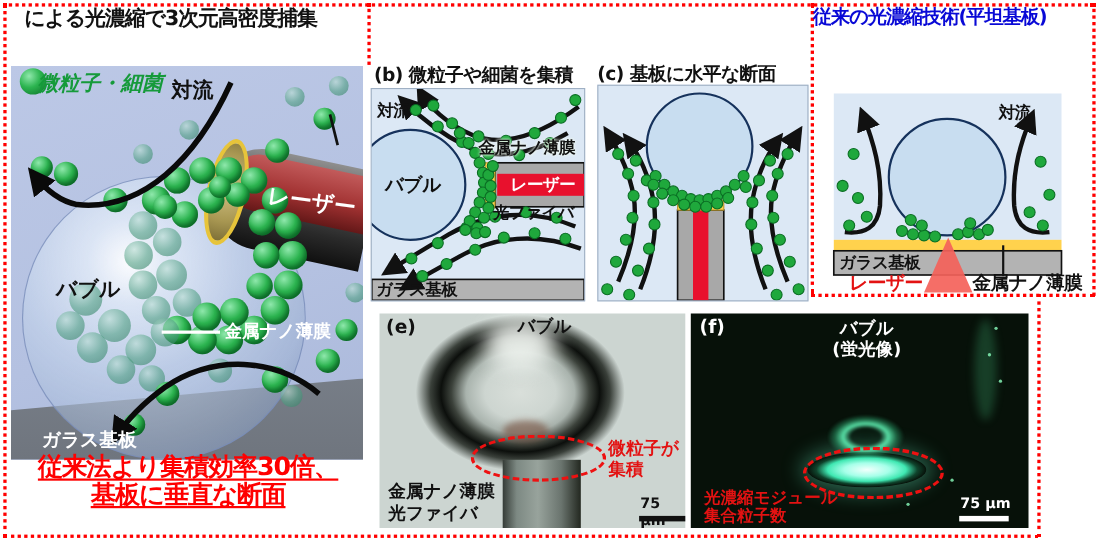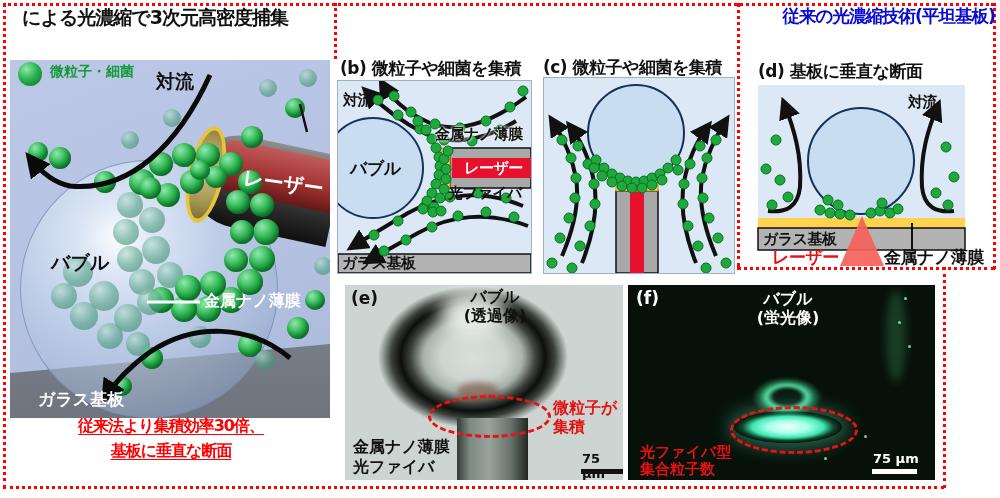--- a/index.html
+++ b/index.html
@@ -9,21 +9,21 @@
   
   .dot-h{position:absolute;height:0;border-top:3px dotted var(--border-red,#f00);}
   .dot-v{position:absolute;width:0;border-left:3px dotted var(--border-red,#f00);}
   
   #a-title{left:6px;top:4px;width:328px;font-size:19px;line-height:26px;color:#111;letter-spacing:-1px;}
   #a-title .hl{color:var(--header-red);}
   #a-title .l2{padding-left:16px;}
   #mid-header{left:336px;top:3px;width:400px;text-align:center;color:var(--header-red);}
   #mid-header .l1{font-size:18.5px;line-height:26px;letter-spacing:-1px;}
   #mid-header .l2{font-size:18px;text-decoration:underline;text-underline-offset:3px;}
-  #right-header{left:739px;top:4px;width:256px;text-align:right;color:var(--header-blue);}
+  #right-header{left:739px;top:4px;width:256px;text-align:left;color:var(--header-blue);}
   #right-header .l1{font-size:17.5px;line-height:25px;letter-spacing:-1px;}
   #right-header .l2{font-size:17px;text-decoration:underline;text-underline-offset:3px;}
   .panel-label{position:absolute;font-size:17px;color:#111;letter-spacing:-0.5px;}
   
   #a-art{left:10px;top:60px;width:320px;height:358px;overflow:hidden;
          background:linear-gradient(160deg,#bcc8e6 0%,#b4c1e1 60%,#aab8da 100%);}
   #a-floor{left:0;bottom:0;width:320px;height:358px;
            clip-path:polygon(0px 313px,320px 284px,320px 358px,0px 358px);
            background:linear-gradient(180deg,#9aa1ab 0%,#7e858f 60%,#6f757e 100%);}
   #a-bubble{left:10px;top:100px;width:256px;height:256px;border-radius:50%;
@@ -59,21 +59,21 @@
       background:radial-gradient(closest-side,rgba(12,40,26,.15) 0%,rgba(12,40,26,.3) 38%,rgba(92,232,172,.95) 58%,rgba(40,150,100,.55) 80%,rgba(0,0,0,0) 100%);}
   #f-pool{left:106px;top:126px;width:108px;height:32px;border-radius:50%;
       background:radial-gradient(closest-side,#f2fffc 0%,#a6ffe9 38%,#3fe8b2 66%,rgba(25,130,88,.45) 85%,rgba(0,0,0,0) 100%);
       box-shadow:0 0 18px 6px rgba(110,255,205,.35);}
   .f-dot{position:absolute;width:3px;height:3px;border-radius:50%;background:rgba(140,255,190,.8);}
   .scale{position:absolute;font-size:13px;letter-spacing:0;}
   .scalebar{position:absolute;height:5px;}
   .wtext{color:#fff;}
   .rtext{color:#e31212;}
   #a-caption{left:10px;top:413px;width:322px;text-align:center;color:var(--header-red);
-      font-size:16px;line-height:25px;letter-spacing:-1px;}
+      font-size:23px;line-height:25px;letter-spacing:-1px;}
   #a-caption div{text-decoration:underline;text-underline-offset:3px;}
 </style>
 </head>
 <body>
 
 <div id="figure" style="--border-red: #ff0000; --header-red: #ff0000; --header-blue: #0909d6; --particle-green: #1fa83c; --particle-edge: #0b6e24; --laser-red: #e8112d; --film-yellow: #ffd24d; --glass-gray: #b3b3b3; --panel-blue: #dce8f5; --bubble-fill: #c8ddf0; --bubble-stroke: #16325c; --fluor-green: #46e6a8;">
 
   <div class="dot-h" style="left:3px;top:3px;width:991px;"></div>
   <div class="dot-v" style="left:3px;top:3px;height:486px;"></div>
   <div class="dot-h" style="left:3px;top:486px;width:941px;"></div>
@@ -163,21 +163,21 @@
         <marker id="aha" viewBox="0 0 10 10" refX="7" refY="5" markerWidth="5" markerHeight="5" orient="auto-start-reverse">
           <path d="M0,0 L10,5 L0,10 z" fill="#0a0a0a"></path>
         </marker>
       </defs>
       <path d="M 200,15 C 168,85 120,132 60,126 C 44,123 31,112 20,98" fill="none" stroke="#0a0a0a" stroke-width="5" marker-end="url(#aha)"></path>
       <path d="M 280,298 C 240,265 185,262 140,292 C 122,305 105,322 95,338" fill="none" stroke="#0a0a0a" stroke-width="5" marker-end="url(#aha)"></path>
       <line x1="290" y1="44" x2="297" y2="72" stroke="#111" stroke-width="2.5"></line>
       <line x1="137" y1="242" x2="190" y2="242" stroke="#fff" stroke-width="3"></line>
     </svg>
     <div class="a-label" style="left:8px;top:2px;width:24px;height:24px;border-radius:50%;background:radial-gradient(circle at 35% 30%,#8fe8ac,#2cb450 45%,#0a6d26);"></div>
-    <div class="a-label" style="left:40px;top:3px;font-size:14px;color:#159a3a;">微粒子・細菌</div>
+    <div class="a-label" style="left:24px;top:3px;font-size:19px;color:#159a3a;font-style:italic;">微粒子・細菌</div>
     <div class="a-label" style="left:146px;top:9px;font-size:19px;">対流</div>
     <div class="a-label" style="left:41px;top:190px;font-size:19px;">バブル</div>
     <div class="a-label wtext" style="left:233px;top:110px;font-size:20px;transform:rotate(8deg);">レーザー</div>
     <div class="a-label wtext" style="left:194px;top:231px;font-size:16px;">金属ナノ薄膜</div>
     <div class="a-label wtext" style="left:28px;top:328px;font-size:17px;">ガラス基板</div>
   </div>
 
   <div class="abs" id="a-caption">
     <div>従来法より集積効率30倍、</div>
     <div>基板に垂直な断面</div>
@@ -249,21 +249,21 @@
       </g>
     </svg>
     <div class="dg-label" style="left:5px;top:10px;">対流</div>
     <div class="dg-label" style="left:12px;top:76px;font-size:17px;">バブル</div>
     <div class="dg-label" style="left:97px;top:44px;text-shadow:0 0 3px #eef6ee,0 0 3px #eef6ee;">金属ナノ薄膜</div>
     <div class="dg-label wtext" style="left:118px;top:78px;width:75px;text-align:center;">レーザー</div>
     <div class="dg-label" style="left:110px;top:103px;">光ファイバ</div>
     <div class="dg-label" style="left:4px;top:173px;">ガラス基板</div>
   </div>
 
-  <div class="panel-label" style="left:543px;top:56px;">(c) 微粒子や細菌を集積</div>
+  <div class="panel-label" style="left:543px;top:56px;">(c) 基板に水平な断面</div>
   <div class="bluebox" style="left:543px;top:77px;width:190px;height:195px;">
     <svg width="190" height="195" style="position:absolute;left:0;top:0;">
       <defs>
         <marker id="ahc" viewBox="0 0 10 10" refX="7" refY="5" markerWidth="5.5" markerHeight="5.5" orient="auto-start-reverse">
           <path d="M0,0 L10,5 L0,10 z" fill="#111"></path>
         </marker>
       </defs>
       <circle cx="92" cy="55" r="48" fill="var(--bubble-fill)" stroke="var(--bubble-stroke)" stroke-width="2"></circle>
       <rect x="72" y="113" width="42" height="82" fill="#a8a8a8" stroke="#111" stroke-width="1.5"></rect>
       <rect x="86" y="113" width="14" height="82" fill="var(--laser-red)"></rect>
@@ -318,21 +318,20 @@
           <circle cx="88" cy="110" r="5"></circle>
           <circle cx="98" cy="110" r="5"></circle>
           <circle cx="108" cy="107" r="5"></circle>
           <circle cx="118" cy="102" r="5"></circle>
           <circle cx="50" cy="90" r="5"></circle>
           <circle cx="134" cy="92" r="5"></circle>
       </g>
     </svg>
   </div>
 
-  <div class="panel-label" style="left:758px;top:60px;">(d) 基板に垂直な断面</div>
   <div class="abs" style="left:758px;top:85px;width:207px;height:165px;">
     <div class="abs" style="left:0;top:0;width:207px;height:133px;background:var(--panel-blue);"></div>
     <svg width="207" height="185" style="position:absolute;left:0;top:0;overflow:visible;">
       <defs>
         <marker id="ahd" viewBox="0 0 10 10" refX="7" refY="5" markerWidth="5.5" markerHeight="5.5" orient="auto-start-reverse">
           <path d="M0,0 L10,5 L0,10 z" fill="#111"></path>
         </marker>
       </defs>
       <circle cx="103" cy="76" r="53" fill="var(--bubble-fill)" stroke="var(--bubble-stroke)" stroke-width="2"></circle>
       <rect x="0" y="133" width="207" height="10" fill="var(--film-yellow)"></rect>
@@ -372,21 +371,20 @@
 
   <div class="abs" id="e-photo">
     <div class="abs" id="e-bubble"></div>
     <div class="abs" id="e-top-glow"></div>
     <div class="abs" id="e-fiber"></div>
     <div class="abs" id="e-smudge"></div>
     <div class="dash-ellipse" style="left:83px;top:110px;width:117px;height:37px;"></div>
     <div class="abs" style="left:6px;top:3px;font-size:17px;color:#111;">(e)</div>
     <div class="abs" style="left:95px;top:2px;width:110px;text-align:center;font-size:16px;line-height:19px;color:#111;">
       <div>バブル</div>
-      <div>(透過像)</div>
     </div>
     <div class="abs rtext" style="left:208px;top:113px;font-size:16px;line-height:19px;">
       <div>微粒子が</div>
       <div>集積</div>
     </div>
     <div class="abs" style="left:8px;top:152px;font-size:16px;line-height:20px;color:#111;">
       <div>金属ナノ薄膜</div>
       <div>光ファイバ</div>
     </div>
     <div class="scale" style="left:237px;top:166px;color:#111;">75 μm</div>
@@ -402,20 +400,20 @@
     <div class="f-dot" style="left:196px;top:172px;"></div>
     <div class="abs" id="f-torus"></div>
     <div class="abs" id="f-pool"></div>
     <div class="dash-ellipse" style="left:102px;top:121px;width:122px;height:42px;"></div>
     <div class="abs wtext" style="left:8px;top:3px;font-size:17px;">(f)</div>
     <div class="abs wtext" style="left:105px;top:4px;width:110px;text-align:center;font-size:16px;line-height:19px;">
       <div>バブル</div>
       <div>(蛍光像)</div>
     </div>
     <div class="abs rtext" style="left:12px;top:159px;font-size:15px;line-height:17px;">
-      <div>光ファイバ型</div>
+      <div>光濃縮モジュール</div>
       <div>集合粒子数</div>
     </div>
     <div class="scale wtext" style="left:245px;top:166px;">75 μm</div>
     <div class="scalebar" style="left:244px;top:184px;width:45px;background:#fff;"></div>
   </div>
 
 </div>
 
 </body></html>

